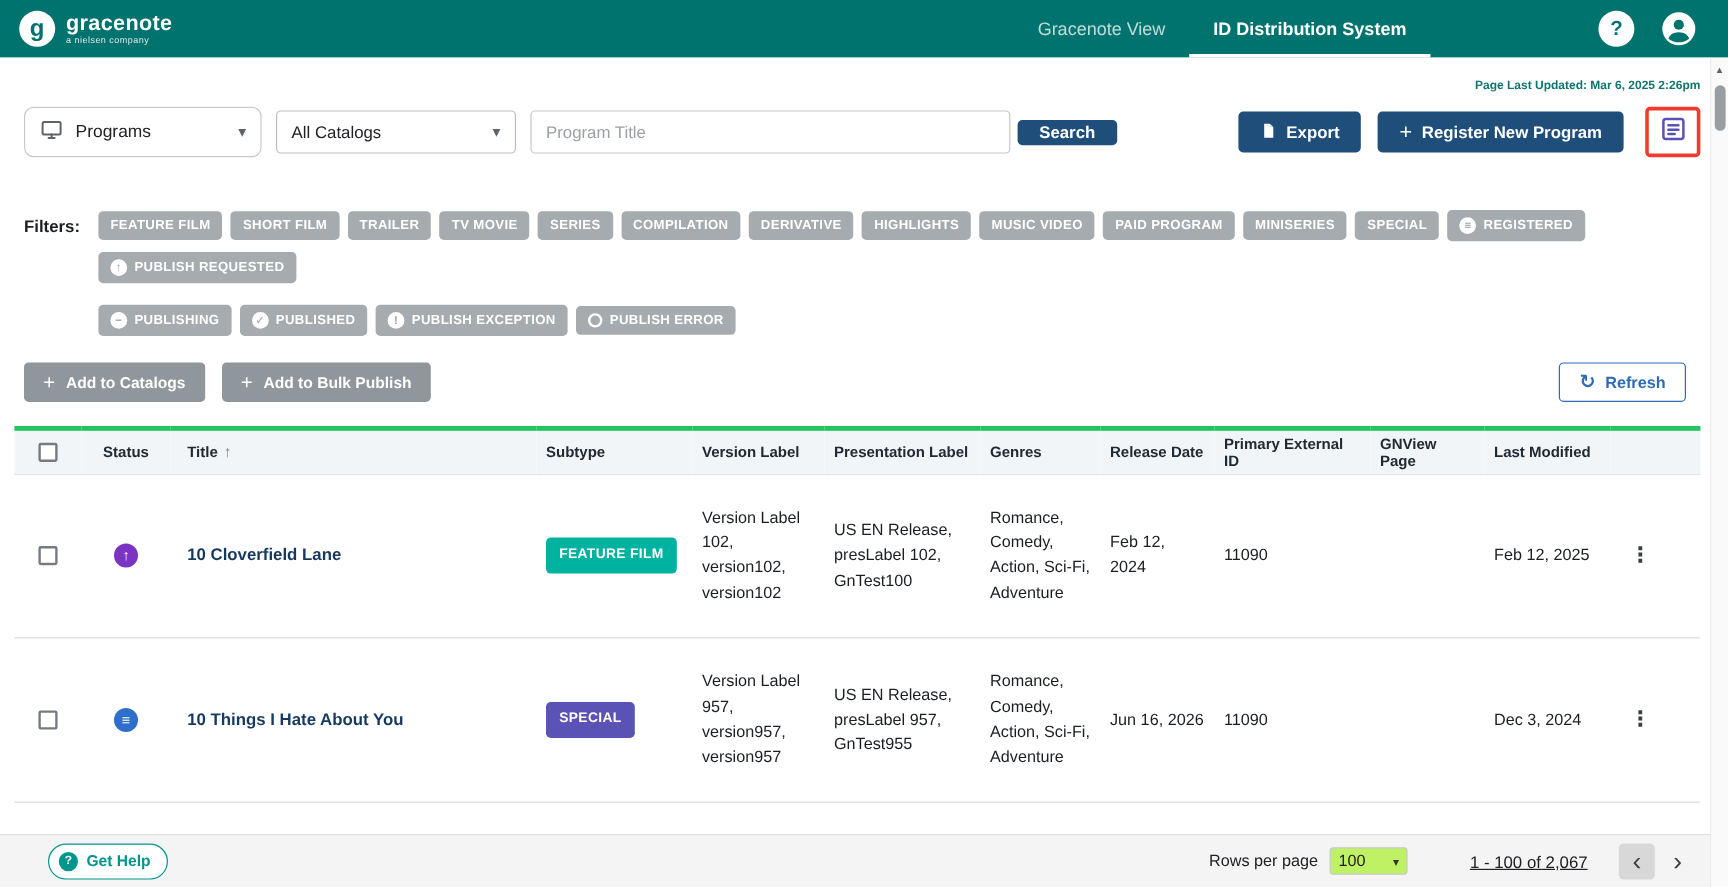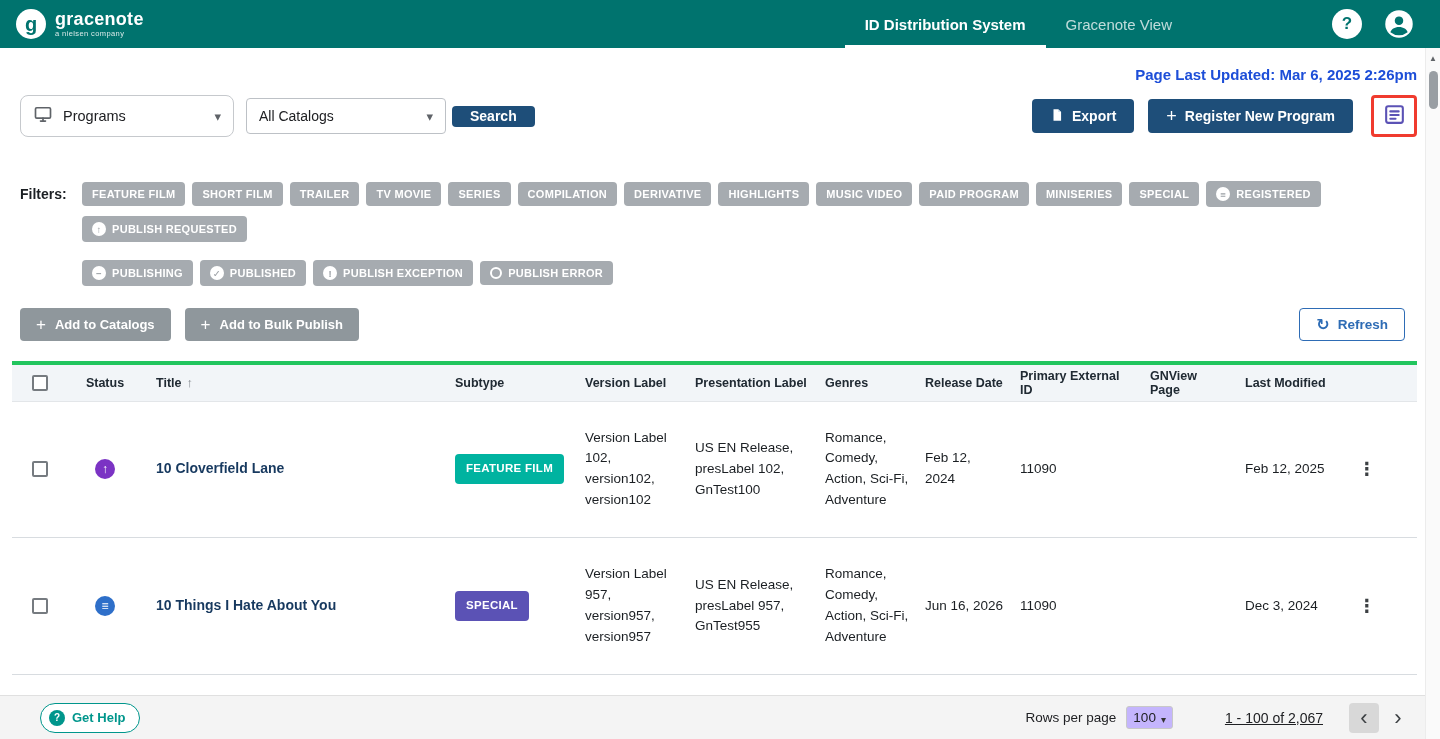--- a/index.html
+++ b/index.html
@@ -33,26 +33,26 @@
     width:30px; height:30px; border-radius:50%; background:#fff; color:#00736E;
     display:flex; align-items:center; justify-content:center; font-size:17px; font-weight:700; cursor:pointer;
   }
   .avatar { width:30px; height:30px; cursor:pointer; }
 
   
   .content {
     position:absolute; top:48px; left:0; right:15px; bottom:44px;
     overflow:hidden; background:#fff; padding:18px 8px 0 20px;
   }
-  .updated { text-align:right; font-size:15px; font-weight:600; color:#1d4ed8; }
+  .updated { text-align:right; font-size:10px; font-weight:600; color:#0f766e; }
 
   .controls { display:flex; align-items:center; margin-top:12px; }
   .sel {
     display:flex; align-items:center; border:1px solid #c6c9cd; border-radius:8px;
-    height:42px; width:214px; padding:0 12px; gap:10px; cursor:pointer; background:#fff;
+    height:42px; width:198px; padding:0 12px; gap:10px; cursor:pointer; background:#fff;
   }
   .sel .sel-label { font-size:14.5px; color:#202124; }
   .sel .chev, .sel2 .chev { margin-left:auto; color:#5f6368; font-size:13px; }
   .sel2 {
     display:flex; align-items:center; border:1px solid #bdc1c6; border-radius:4px;
     height:36px; width:200px; padding:0 12px; margin-left:12px; cursor:pointer; background:#fff;
   }
   .sel2 .sel-label { font-size:14px; color:#202124; }
   .txt-input {
     height:36px; width:400px; margin-left:12px; border:1px solid #c4c7cb; border-radius:4px;
@@ -154,23 +154,23 @@
     font-size:13px; font-weight:700; cursor:pointer;
     font-family:"Liberation Sans","DejaVu Sans",sans-serif;
   }
   .gethelp-ico {
     width:16px; height:16px; border-radius:50%; background:#00968C; color:#fff;
     display:inline-flex; align-items:center; justify-content:center; font-size:10px; font-weight:700;
   }
   .foot-right { margin-left:auto; display:flex; align-items:center; }
   .rpp-label { font-size:13.5px; color:#202124; }
   .rpp-select {
-    margin-left:10px; background:#c4b5fd; border:1px solid #c8c8c8; border-radius:3px;
+    margin-left:10px; background:#bef264; border:1px solid #c8c8c8; border-radius:3px;
     padding:3px 6px; font-size:13.5px; color:#202124; cursor:pointer;
-    display:inline-flex; align-items:flex-end; gap:5px;
+    display:inline-flex; align-items:flex-end; gap:23px;
   }
   .rpp-select .chev { font-size:10px; color:#333; }
   .range-text { margin-left:52px; font-size:14px; color:#202124;text-decoration:underline; }
   .page-btn {
     width:30px; height:30px; border-radius:4px; display:inline-flex; align-items:center;
     justify-content:center; font-size:22px; color:#3c4043; cursor:pointer; line-height:1;
   }
   .page-btn.prev { margin-left:26px; background:#d8d8d8; }
   .page-btn.next { margin-left:4px; }
 
@@ -188,22 +188,22 @@
 
 <header class="topbar">
   <div class="brand">
     <div class="logo">g</div>
     <div class="brand-text">
       <span class="brand-name">gracenote</span>
       <span class="brand-tag">a nielsen company</span>
     </div>
   </div>
   <nav class="tabs">
+    <div class="tab">Gracenote View</div>
     <div class="tab active">ID Distribution System</div>
-    <div class="tab">Gracenote View</div>
   </nav>
   <div class="hdr-icons">
     <div class="help-btn">
         <span>?</span>
       </div>
     <div class="avatar">
       <svg viewBox="0 0 24 24" width="30" height="30">
         <circle cx="12" cy="12" r="11" fill="#ffffff"></circle>
         <circle cx="12" cy="9.3" r="3.4" fill="#00736E"></circle>
         <path d="M12 14.3c-3.6 0-6.3 1.9-6.9 4.3a11 11 0 0 0 13.8 0c-.6-2.4-3.3-4.3-6.9-4.3z" fill="#00736E"></path>
@@ -224,20 +224,21 @@
           <path d="M9 20.5h6M12 17v3.5"></path>
         </svg>
       </span>
       <span class="sel-label">Programs</span>
       <span class="chev">▾</span>
     </div>
     <div class="sel2">
       <span class="sel-label">All Catalogs</span>
       <span class="chev">▾</span>
     </div>
+    <input class="txt-input" type="text" placeholder="Program Title" style="">
     <button class="btn-navy search-btn">Search</button>
     <button class="btn-navy export-btn">
       <span>
         <svg viewBox="0 0 24 24" width="14" height="14" fill="#ffffff">
           <path d="M6 2h8l5 5v15H6z"></path>
           <path d="M14 2v5h5z" fill="#cfe2ef"></path>
         </svg>
       </span>
       <span>Export</span>
     </button>

